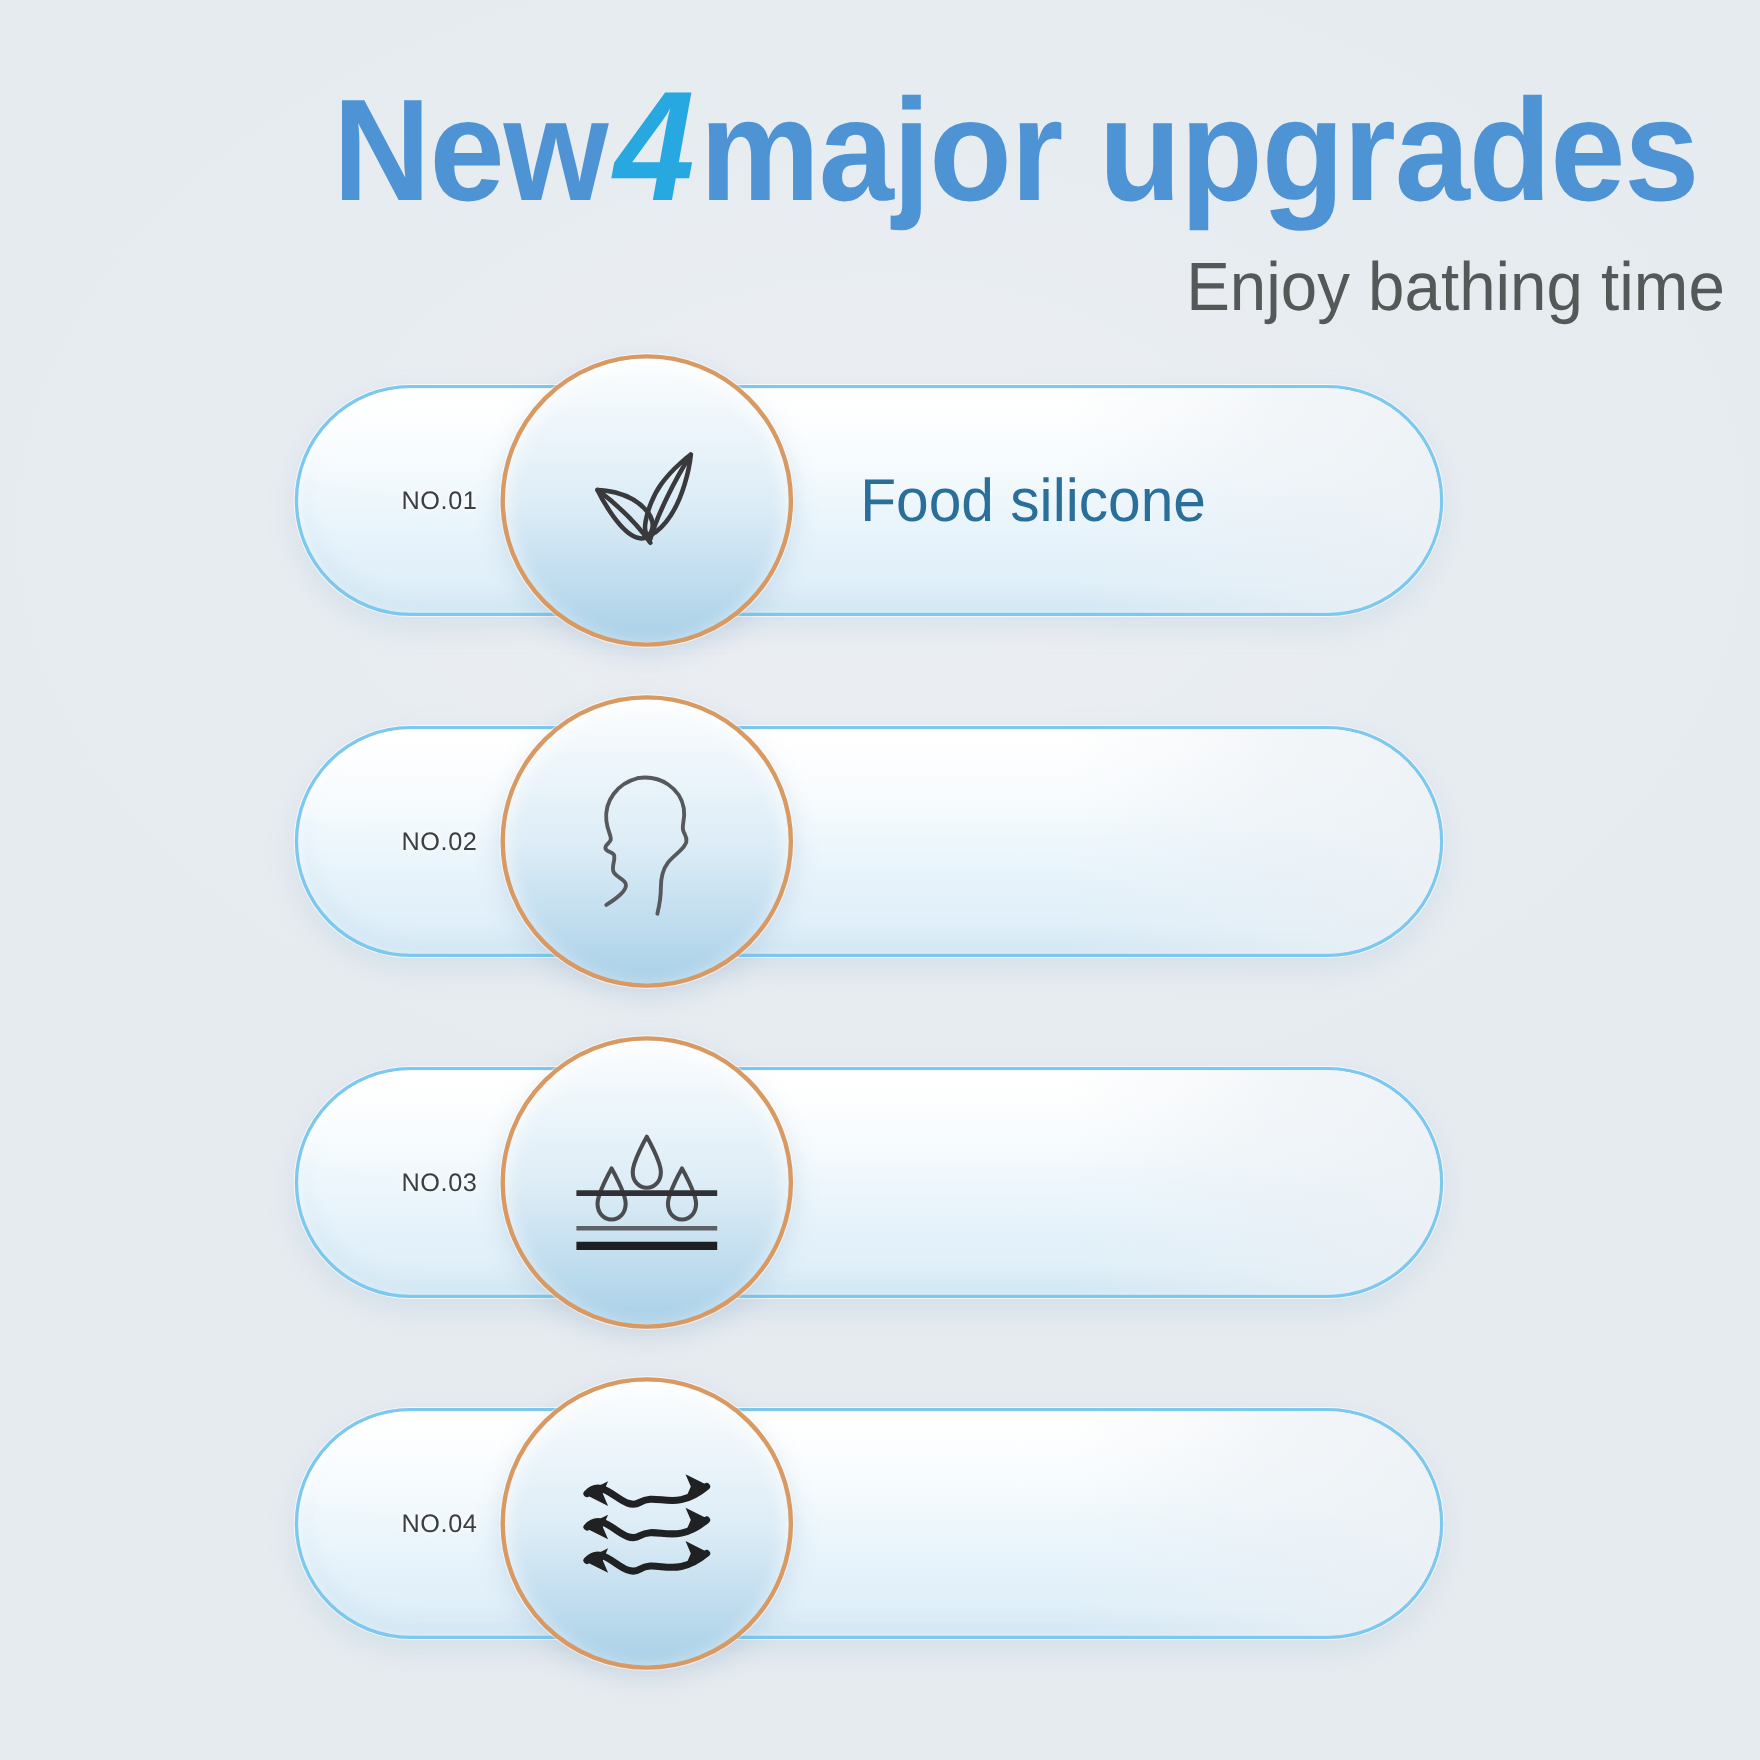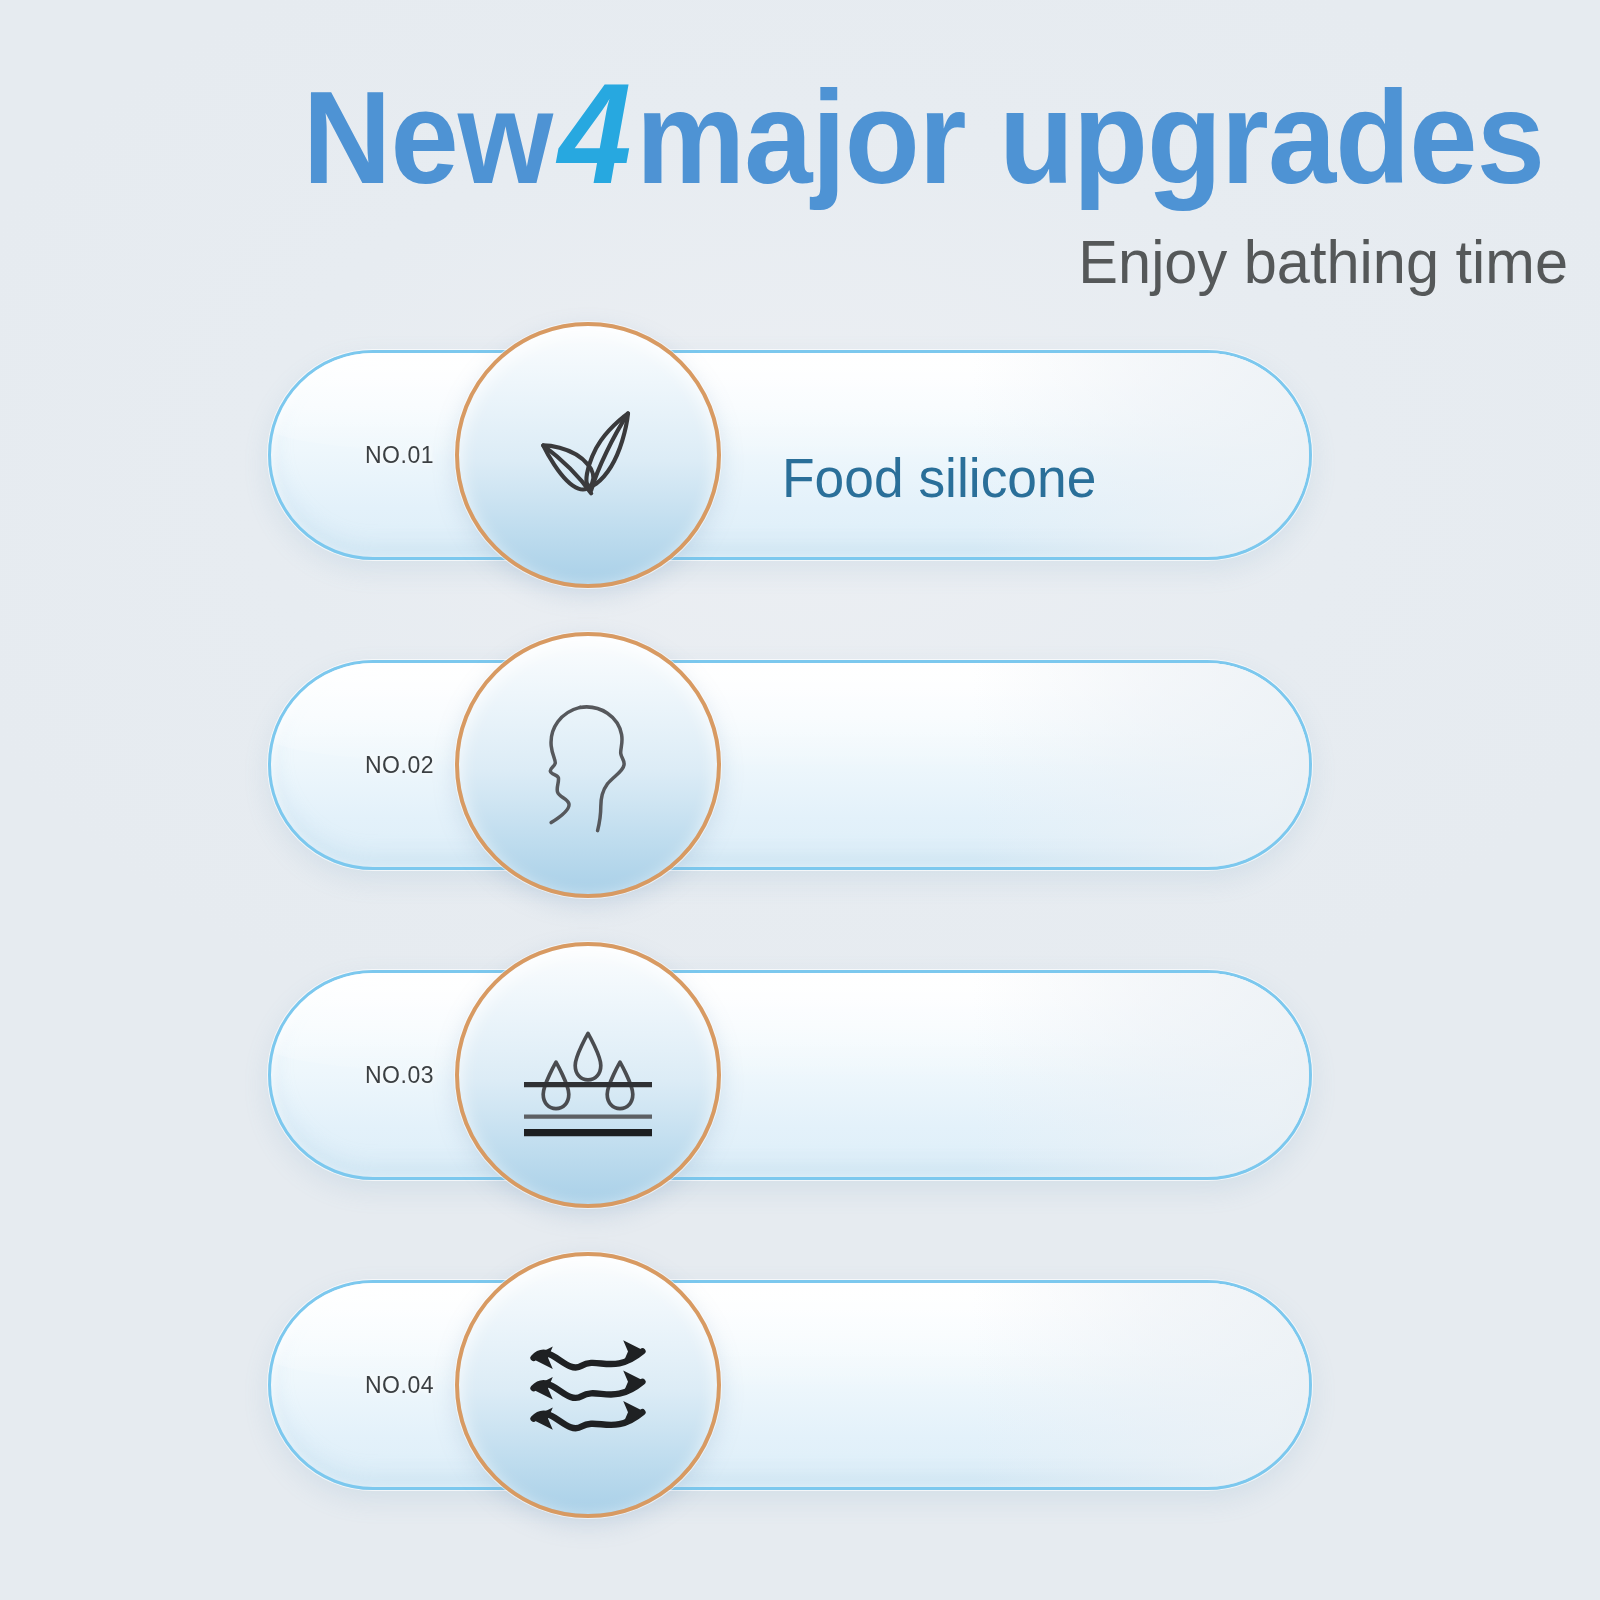--- a/index.html
+++ b/index.html
@@ -165,21 +165,20 @@
   .feature-text {
     position: absolute;
     left: 782px;
     top: 0;
     height: 210px;
     width: 520px;
     display: flex;
     flex-direction: column;
     justify-content: center;
     z-index: 3;
-    margin-top: 23px;
   }
   .feature-text .line {
     font-size: 55px;
     line-height: 1.18;
     color: #2a6f99;
     white-space: nowrap;
     transform: scaleX(0.97);
     transform-origin: left center;
   }
 </style>

